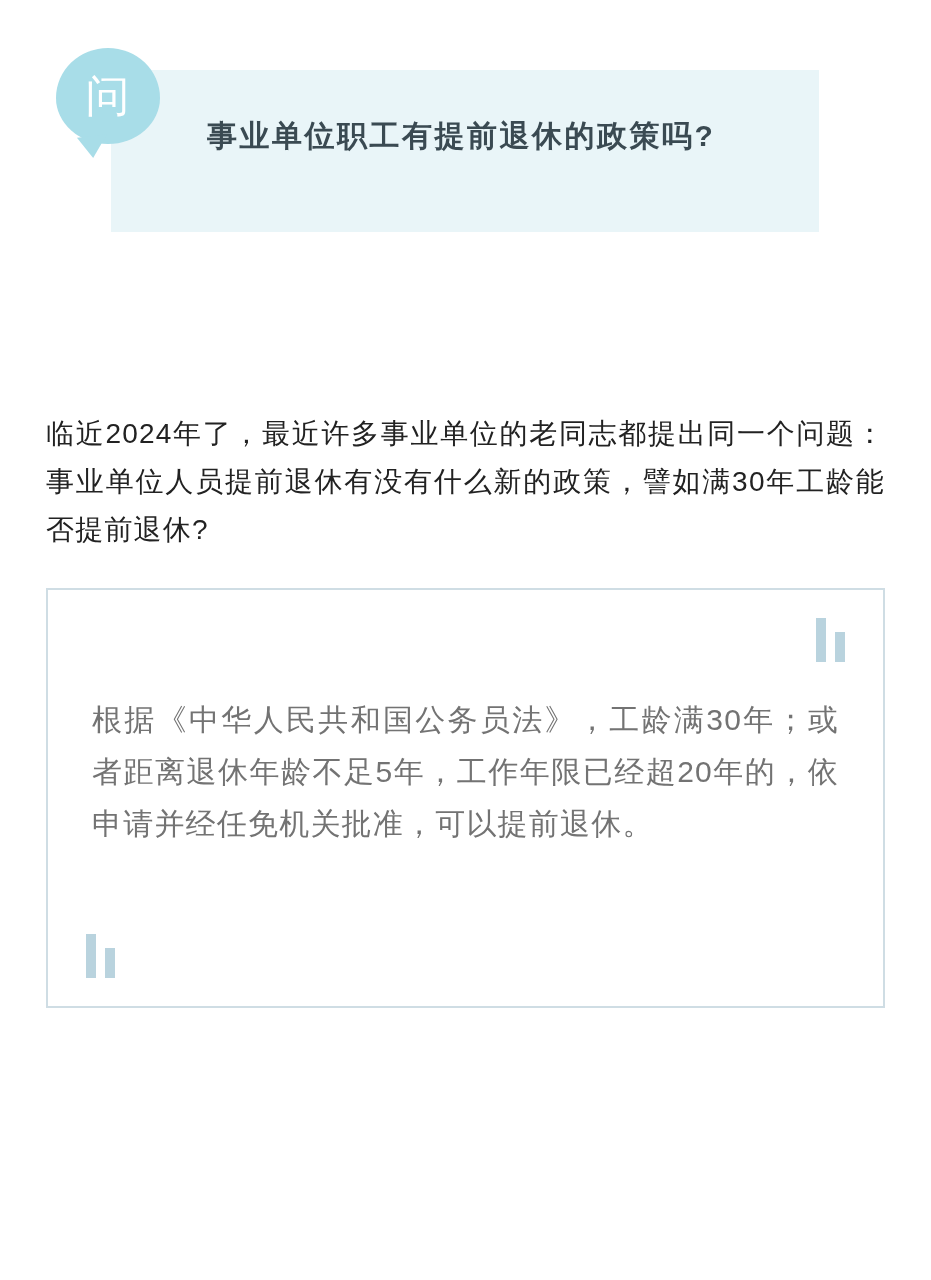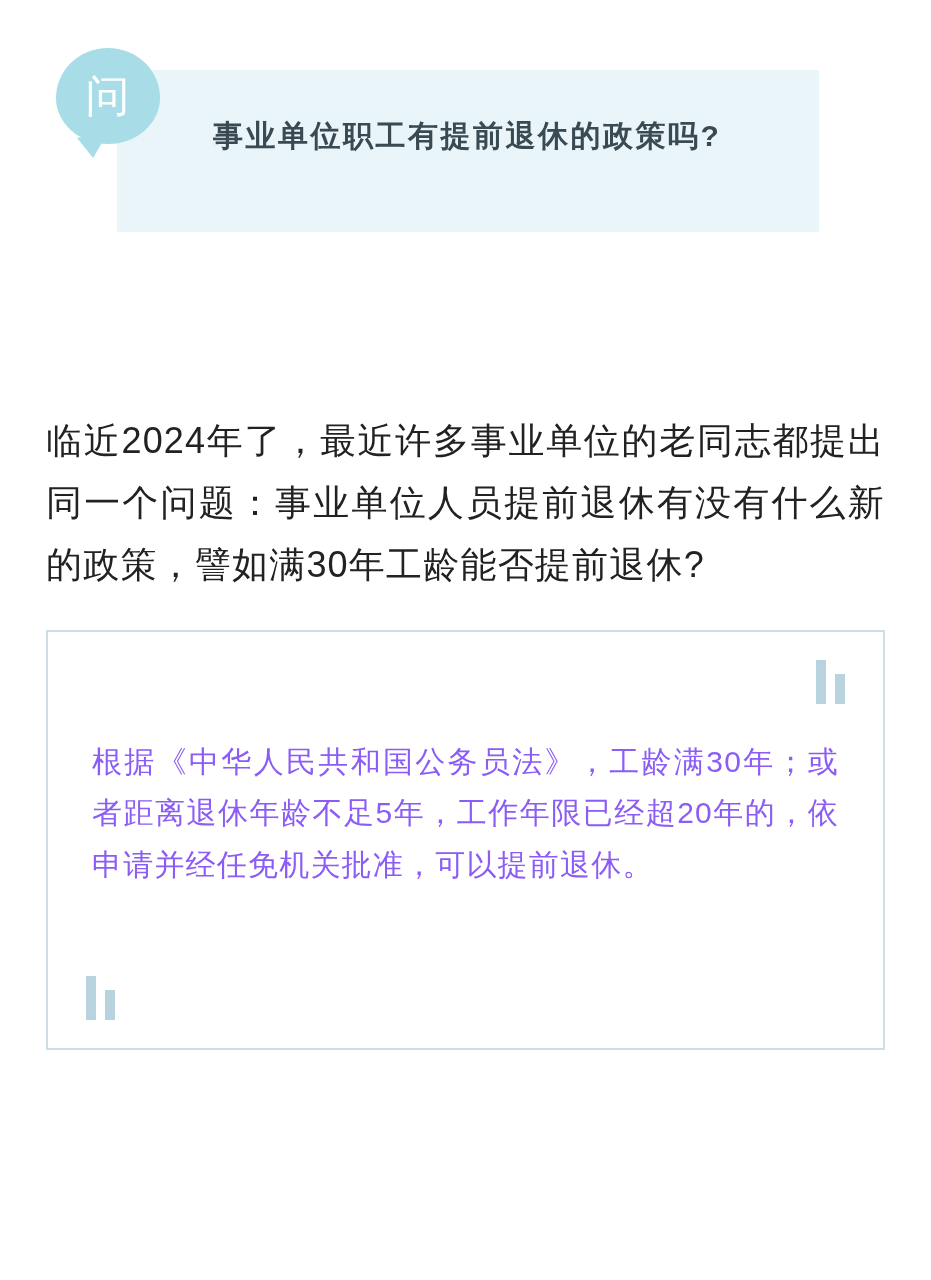--- a/index.html
+++ b/index.html
@@ -55,21 +55,21 @@
   }
   .q-bubble span {
     font-size: 44px;
     color: #ffffff;
     font-weight: 400;
     letter-spacing: 1px;
     line-height: 1;
   }
   .q-box {
     position: absolute;
-    left: 71px;
+    left: 65px;
     top: 70px;
     right: 66px;
     min-height: 162px;
     background: #e9f5f8;
     box-sizing: border-box;
     padding: 42px 40px 34px 96px;
     z-index: 1;
   }
   .q-text {
     font-size: 30px;
@@ -78,21 +78,21 @@
     color: #3a4a52;
     font-weight: 700;
   }
 
   
   .body-wrap {
     padding-top: 112px;
   }
   p.para {
     margin: 0 0 48px 0;
-    font-size: 36px;
+    font-size: 28px;
     line-height: 1.72;
     letter-spacing: 1.2px;
     color: #222222;
     text-align: justify;
   }
   p.para:last-child { margin-bottom: 0; }
 
   
   .quote-box {
     position: relative;
@@ -115,21 +115,21 @@
     background: #b9d3de;
     font-style: normal;
   }
   .quote-mark i.short { height: 30px; margin-top: 14px; }
   .quote-open { top: 28px; right: 38px; }
   .quote-close { bottom: 28px; left: 38px; }
   .quote-text {
     font-size: 30px;
     line-height: 1.72;
     letter-spacing: 1.2px;
-    color: #8b5cf6;
+    color: #737373;
     text-align: justify;
   }
 </style>
 </head>
 <body>
 
 <div class="page">
 
   <div class="qa-head">
     <div class="q-box">

